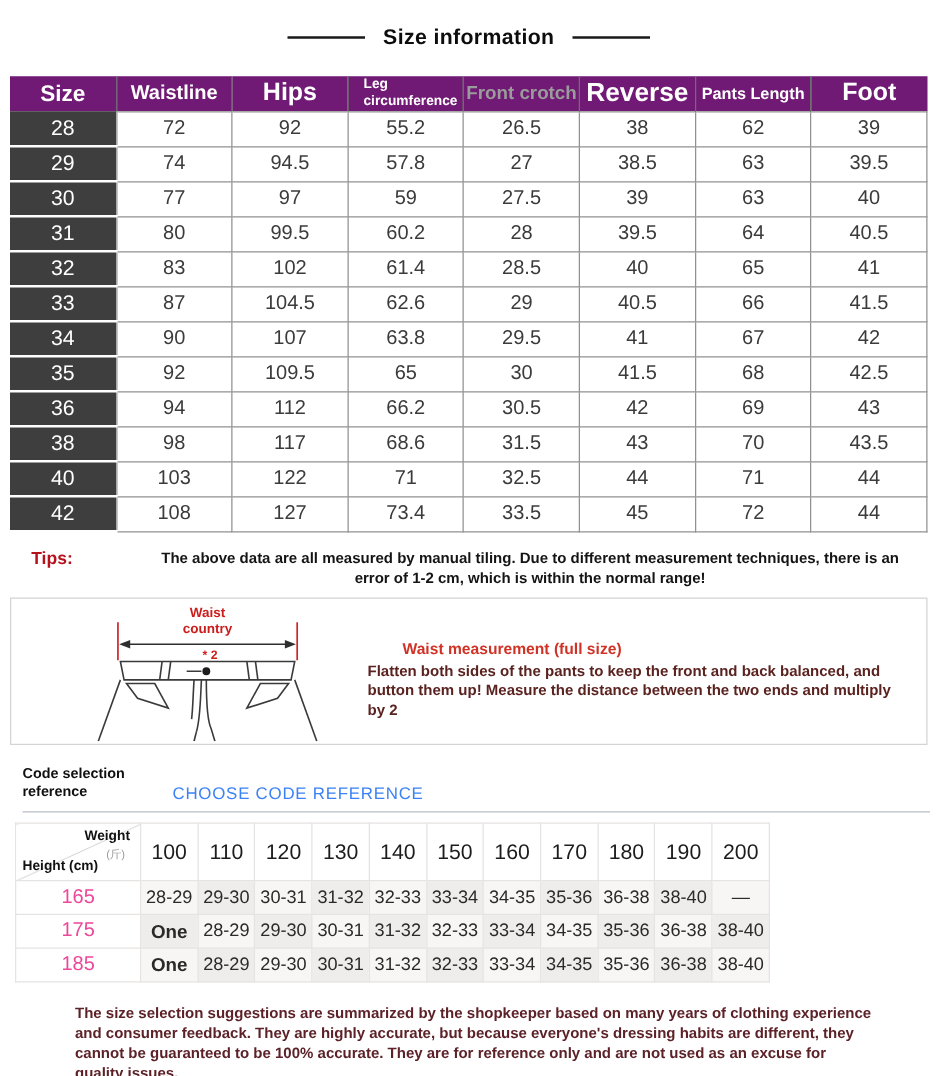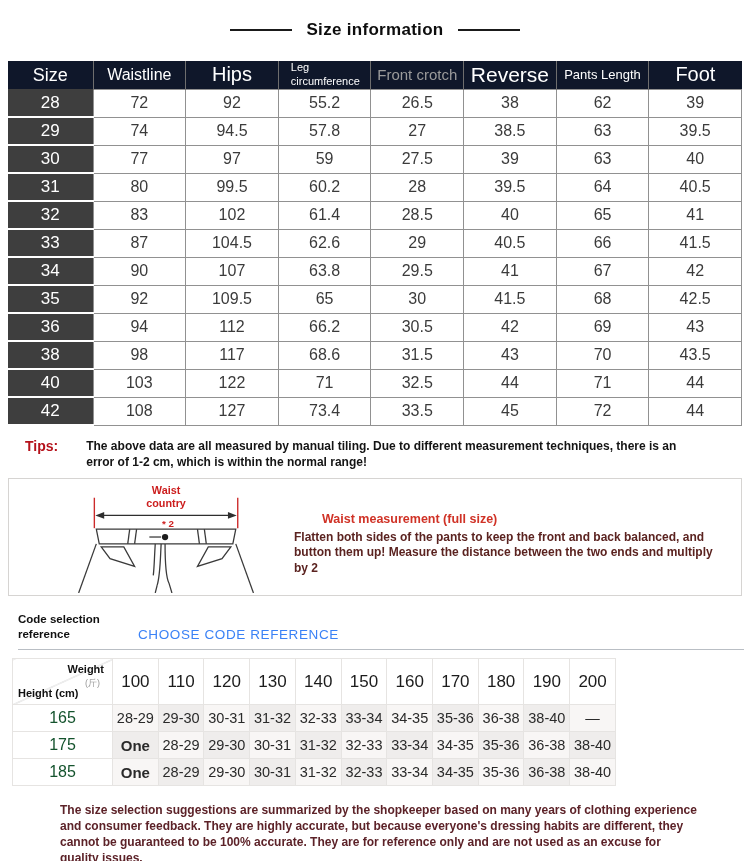--- a/index.html
+++ b/index.html
@@ -11,21 +11,21 @@
 
   
   .title-row { margin-top:20px; display:flex; align-items:center; justify-content:center; gap:14px; }
   .title-row .tline { width:62px; height:2px; background:#1a1a1a; }
   .title-row h1 { font-size:17px; font-weight:bold; color:#0d0d0d; letter-spacing:0.3px; }
 
   
   table.size-table { width:734px; margin:21px 8px 0 8px; border-collapse:collapse; table-layout:fixed; }
   table.size-table col.c-size { width:85px; }
   table.size-table th {
-    background:#0f172a; color:#fff; font-weight:normal; height:24px;
+    background:#701a75; color:#fff; font-weight:bold; height:24px;
     text-align:center; vertical-align:middle; border-left:1px solid #6e6e6e;
   }
   table.size-table th:first-child { border-left:none; }
   .sh-0 { font-size:18px; }
   .sh-1 { font-size:16px; }
   .sh-2 { font-size:20px; }
   .sh-3 { font-size:11px; text-align:left !important; padding-left:12px; line-height:1.25; }
   .sh-4 { font-size:15px; color:#9b9b9b !important; }
   .sh-5 { font-size:21px; }
   .sh-6 { font-size:13px; }
@@ -33,21 +33,21 @@
   table.size-table td.size-cell {
     background:#3e3e3e; color:#fff; font-size:17px; text-align:center;
     border-bottom:2px solid #fff; height:28px;
   }
   table.size-table td.val-cell {
     background:#fff; color:#3b3b3b; font-size:16px; text-align:center;
     border:1px solid #919191; height:28px;
   }
 
   
-  .tips { display:flex; margin:12px 20px 0 25px; gap:28px; }
+  .tips { display:flex; margin:12px 20px 0 25px; gap:60px;text-align:center; }
   .tips-label { color:#b5121b; font-weight:bold; font-size:14px; white-space:nowrap; }
   .tips-text { font-size:12px; font-weight:bold; color:#141414; line-height:1.35; max-width:620px; }
 
   
   .measure-box {
     margin:8px 8px 0 8px; height:118px; border:1px solid #d6d4d2;
     display:flex; align-items:flex-start; padding:4px 24px; background:#fff;
   }
   .pants-illustration { width:215px; height:110px; flex:none; margin-left:28px; }
   .measure-text { margin-left:18px; margin-top:28px; }
@@ -67,21 +67,21 @@
   table.code-table col.c-height { width:100px; }
   table.code-table th, table.code-table td { border:1px solid #e6e4e2; text-align:center; vertical-align:middle; }
   th.corner-cell {
     position:relative; height:46px; background:#fff;
     background-image:linear-gradient(to bottom right, transparent calc(50% - 0.6px), #c9c9c9, transparent calc(50% + 0.6px));
   }
   .corner-weight { position:absolute; top:4px; right:8px; font-weight:bold; font-size:11px; color:#111; }
   .corner-jin { position:absolute; top:18px; right:12px; font-size:9px; color:#9a9a9a; font-weight:normal; }
   .corner-height { position:absolute; bottom:5px; left:5px; font-weight:bold; font-size:11px; color:#111; }
   th.weight-cell { font-size:17px; font-weight:normal; color:#1c1c1c; background:#fff; height:46px; }
-  td.height-cell { font-size:16px; color:#14532d; background:#fff; height:27px;margin-top:29px; }
+  td.height-cell { font-size:16px; color:#ec4899; background:#fff; height:27px;margin-top:29px; }
   td.cv { font-size:14.5px; color:#2a2a2a; height:27px; }
   td.cv-a { background:#efedec; }
   td.cv-b { background:#f8f6f5; }
   td.one { font-weight:bold; font-size:15px; }
 
   
   .footer-text {
     margin:16px 48px 0 60px; color:#5c2228; font-weight:bold;
     font-size:12px; line-height:1.34;
   }

